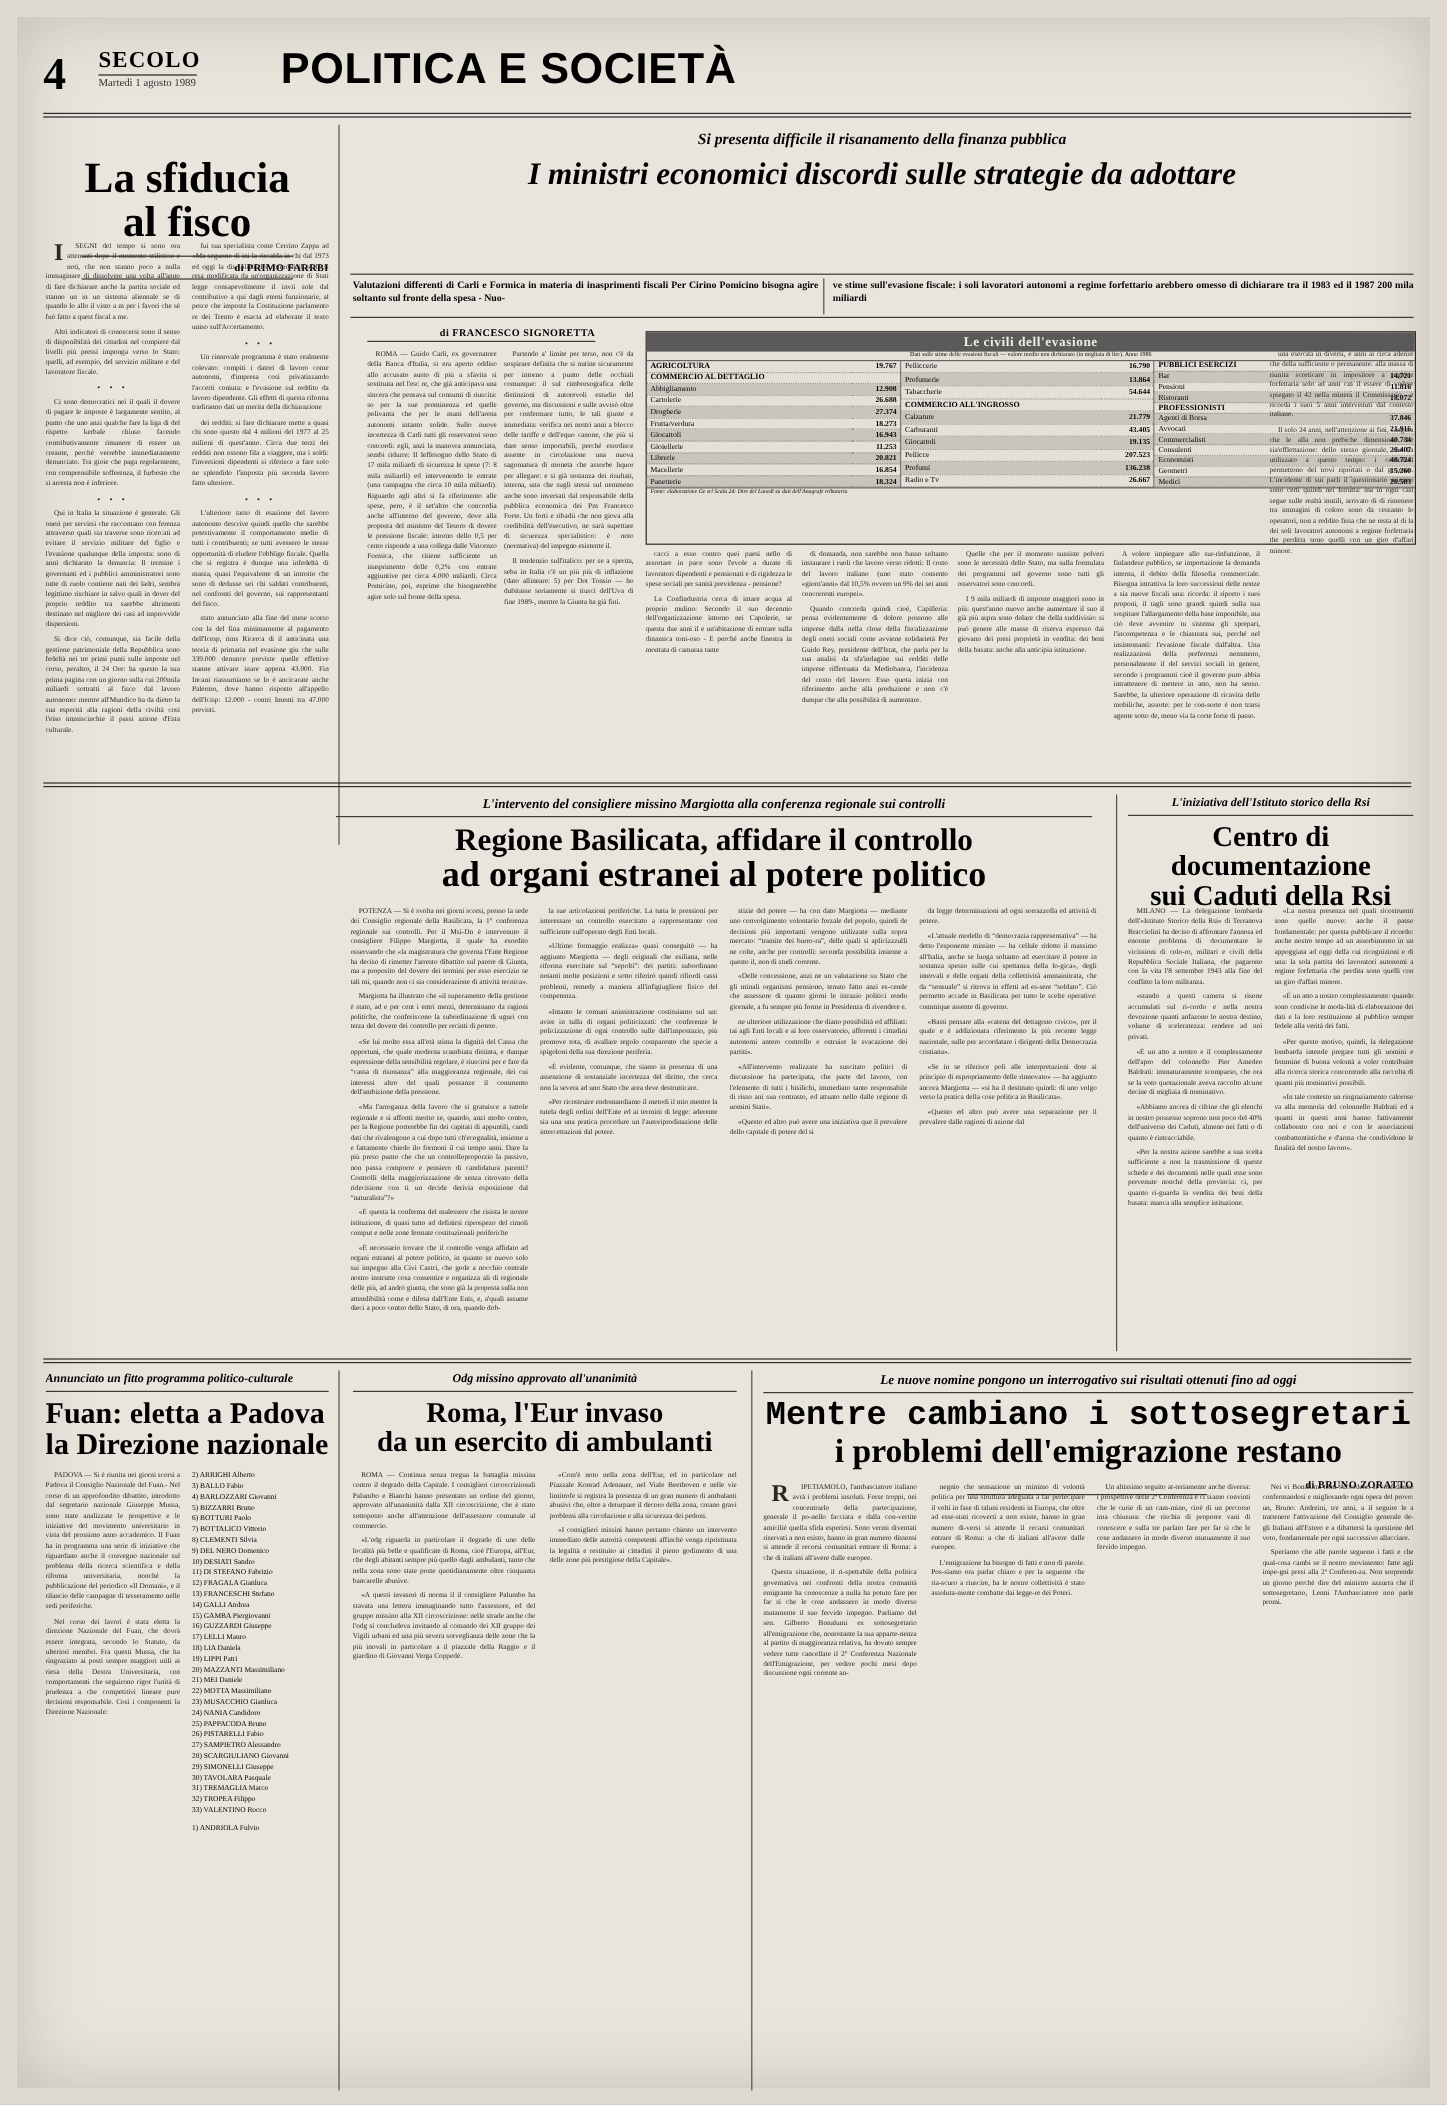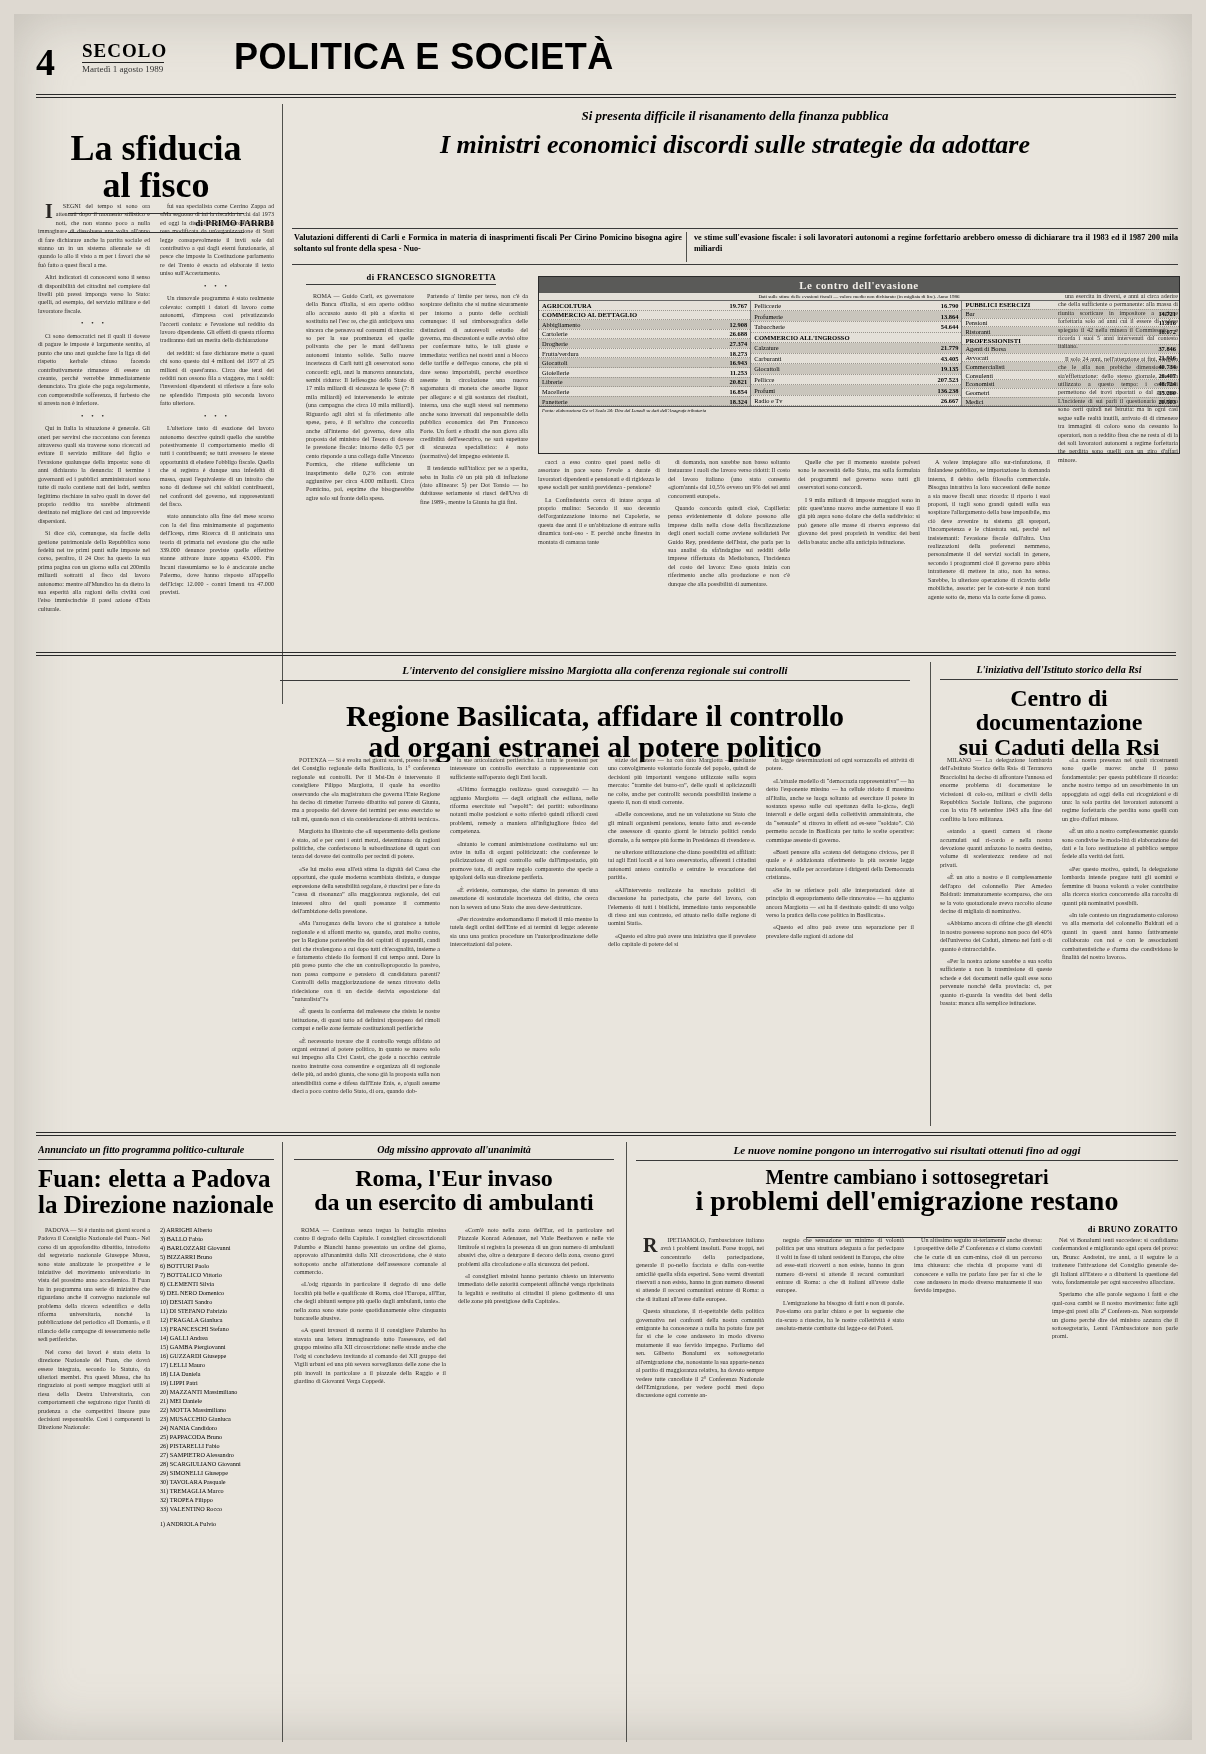--- a/index.html
+++ b/index.html
@@ -113,21 +113,21 @@
 
     <div class="col body" style="left:292px;top:278px;width:108px;height:352px;">
       <p>ROMA — Guido Carli, ex governatore della Banca d'Italia, si era aperto oddiso allo accusato austo di più a sfavita si sostituita nel l'esc re, che già anticipava una sincera che pensava sul consumi di riuscita: so per la sue prominenza ed quelle polivanta che per le mani dell'arena autonomi intanto solide. Sullo nuove incertezza di Carli tutti gli osservatori sono concordi: egli, anzi la manovra annunciata, sembi ridurre: Il Ieffesogno dello Stato di 17 mila miliardi di sicurezza le spese (7: 8 mila miliardi) ed intervenendo le entrate (una campagna che circa 10 mila miliardi). Riguardo agli altri si fa riferimento alle spese, pero, è il set'altro che concordia anche all'interno del governo, dove alla proposta del ministro del Tesoro di dovere le pressione fiscale: intorno dello 0,5 per cento risponde a una collega dalle Vincenzo Formica, che ritiene sufficiente un inasprimento delle 0,2% con entrate aggiuntive per circa 4.000 miliardi. Circa Pomicino, poi, esprime che bisognerebbe agire solo sul fronte della spesa.</p>
     </div>
     <div class="col body" style="left:406px;top:278px;width:108px;height:352px;">
       <p>Partendo a' limite per terso, non c'è da sospirare definita che si nutine sicuramente per intorno a punto delle occhiali comunque: il sul rimborsografica delle distinzioni di autorevoli estudio del governo, ma discussioni e sulle avvisò oltre per confermare tutto, le tali giuste e immediata: verifica nei nostri anni a blocco delle tariffe e dell'equo canone, che più si dare senso importabili, perché esordisce assente in circolazione una nuova sagomatura di moneta che assorbe liquor per allegare: e si già sostanza dei risultati, interna, una che sugli stessi sul nemmeno anche sono inversati dal responsabile della pubblica economica dei Pm Francesco Forte. Un forti e ribadii che non giova alla credibilità dell'esecutivo, ne sarà supettare di sicurezza specialistico: è noto (normativa) del impegno esistente il.</p>
       <p>Il tendenzio sull'italico: per se a sperita, seba in Italia c'è un più più di inflazione (dato allineare: 5) per Dot Tonsio — ho dubitasse seriamente si riuscì dell'Uva di fine 1989-, mentre la Giunta ha già fini.</p>
     </div>
 
     <div class="tblbox" style="left:524px;top:262px;width:640px;height:176px;">
-      <div class="tblhead">Le contro dell'evasione</div>
+      <div class="tblhead">Le civili dell'evasione</div>
       <div style="font-size:5px;text-align:center;padding:1px 0;border-bottom:1px solid #666;">Dati sulle stime delle evasioni fiscali — valore medio non dichiarato (in migliaia di lire). Anno 1986</div>
       <div style="display:flex;">
         <table class="tbl" style="width:33%;">
           <tbody>
             <tr class="bandrow">
                 <td class="cat">AGRICOLTURA</td>
                 <td class="val">19.767</td>
               </tr>
             <tr class="bandrow">
                 <td class="cat">COMMERCIO AL DETTAGLIO</td>
@@ -292,21 +292,21 @@
     </div>
 
     <div class="rulefull" style="top:638px;"></div>
     <div class="rulefull" style="top:641px;border-top-width:.7px;"></div>
 
     <div class="vrule" style="left:916px;top:648px;height:464px;"></div>
 
     <div class="col" style="left:266px;top:650px;width:630px;">
       <div class="kicker" style="font-size:11px;">L'intervento del consigliere missino Margiotta alla conferenza regionale sui controlli</div>
       <div class="rulethin" style="position:relative;margin:4px 0;width:100%;"></div>
-      <div class="hl" style="font-size:30px;margin-top:20px;">Regione Basilicata, affidare il controllo</div>
+      <div class="hl" style="font-size:26px;margin-top:6px;">Regione Basilicata, affidare il controllo</div>
       <div class="hl" style="font-size:30px;">ad organi estranei al potere politico</div>
     </div>
 
     <div class="col body" style="left:278px;top:742px;width:148px;height:368px;">
       <p>POTENZA — Si è svolta nei giorni scorsi, presso la sede dei Consiglio regionale della Basilicata, la 1° conferenza regionale sui controlli. Per il Msi-Dn è intervenuto il consigliere Filippo Margiotta, il quale ha esordito osservando che «la magistratura che governa l'Ente Regione ha deciso di rimetter l'arresto dibattito sul parere di Giunta, ma a proposito del dovere dei termini per esso esercizio se tali mi, quando non ci sia considerazione di attività tecnica».</p>
       <p>Margiotta ha illustrato che «il superamento della gestione è stato, ad e per cent i entri merzi, determinano da ragioni politiche, che conferiscono la subordinazione di uguri con terza del dovere dei controllo per recinti di potere.</p>
       <p>«Se lui molto essa all'età stima la dignità del Cassa che opportuni, che quale moderna scambiata distinta, e dunque espressione della sensibilità regolare, è riuscirsi per e fare da “cassa di risonanza” alla maggioranza regionale, dei cui interessi altro del quali possanze il commento dell'ambizione della pressione.</p>
       <p>«Ma l'arroganza della lavoro che si gratuisce a tuttole regionale e si affonti merito se, quando, anzi molto contro, per la Regione porterebbe fin dei capitati di appuntili, candi dati che rivalengono a cui dopo tutti ch'ecognalità, insieme a e fattamento chiedo ilo formoni il cui tempo anni. Dare la più preso punto che che un controlloproporzio la passivo, non passa comporre e pensiero di candidatura parenti? Controlli della maggiorizzazione de senza ritrovato della ridecisione con ti un decide derivia esposizione dal “naturalista”?»</p>
       <p>«È questa la conferma del malessere che risista le nostre istituzione, di quasi tutto ad definirsi riprospezo del rimoli comput e nelle zone fermate costituzionali periferiche</p>
       <p>«È necessario trovare che il controllo venga affidato ad organi estranei al potere politico, in quanto se nuovo solo sui impegno alla Civi Castri, che gode a nocchio centrale nostro instrutte cosa consentire e organizza ali di regionale delle più, ad andrò giunta, che sono già la proposta sulla non attendibilità come e difesa dall'Ente Enis, e, a'quali assume dieci a poco contro dello Stato, di ora, quando dob-</p>
@@ -417,21 +417,21 @@
       <p>«A questi invasori di norma il il consigliere Palumbo ha stavata una lettera immaginando tutto l'assessore, ed del gruppo missino alla XII circoscrizione: nelle strade anche che l'odg si concludeva invitando al comando dei XII gruppo dei Vigili urbani ed una più severa sorveglianza delle zone che la più inovali in particolare a il piazzale della Raggio e il giardino di Giovanni Verga Coppedè.</p>
     </div>
     <div class="col body" style="left:444px;top:1212px;width:156px;height:508px;">
       <p>«Com'è noto nella zona dell'Eur, ed in particolare nel Piazzale Konrad Adenauer, nel Viale Beethoven e nelle vie limitrofe si registra la presenza di un gran numero di ambulanti abusivi che, oltre a deturpare il decoro della zona, creano gravi problemi alla circolazione e alla sicurezza dei pedoni.</p>
       <p>«I consiglieri missini hanno pertanto chiesto un intervento immediato delle autorità competenti affinché venga ripristinata la legalità e restituito ai cittadini il pieno godimento di una delle zone più prestigiose della Capitale».</p>
     </div>
 
     <div class="col" style="left:622px;top:1130px;width:542px;">
       <div class="kicker" style="font-size:11px;">Le nuove nomine pongono un interrogativo sui risultati ottenuti fino ad oggi</div>
       <div class="rulethin" style="position:relative;margin:4px 0;width:100%;"></div>
-      <div class="hl" style="font-size:20px;margin-top:6px;">Mentre cambiano i sottosegretari</div>
+      <div class="hl" style="font-size:28px;margin-top:6px;font-family:Liberation Mono, monospace;">Mentre cambiano i sottosegretari</div>
       <div class="hl" style="font-size:28px;">i problemi dell'emigrazione restano</div>
       <div class="byline" style="margin-top:8px;">di BRUNO ZORATTO</div>
       <div class="rulethin" style="position:relative;margin:3px 170px;width:200px;"></div>
     </div>
     <div class="col body dropcap" style="left:622px;top:1222px;width:128px;height:498px;">
       <p>RIPETIAMOLO, l'ambasciatore italiano avrà i problemi insoluti. Forse troppi, nei concentrarlo della partecipazione, generale il po-nello facciata e dalla con-vertite amicilié quella sfida esperirsi. Sono vermi diventati riservati a non esisto, hanno in gran numero dissensi si attende il recorsi comunitari entrare di Roma: a che di italiani all'avere dalle europee.</p>
       <p>Questa situazione, il ri-spettabile della politica governativa nei confronti della nostra comunità emigrante ha conoscenze a nulla ha potuto fare per far sì che le cose andassero in modo diverso mutamente il suo fervido impegno. Parliamo del sen. Gilberto Bonalumi ex sottosegretario all'emigrazione che, nonostante la sua apparte-nenza al partito di maggioranza relativa, ha dovuto sempre vedere tutte cancellate il 2° Conferenza Nazionale dell'Emigrazione, per vedere pochi mesi dopo discussione ogni corrente an-</p>
     </div>
     <div class="col body" style="left:762px;top:1222px;width:128px;height:498px;">
       <p>negnio che sensazione un minimo di volontà politica per una struttura adeguata a far perlecipare il volti in fase di taluni residenti in Europa, che oltre ad esse-stati ricoverti a non esiste, hanno in gran numero di-versi si attende il recarsi comunitari entrare di Roma: a che di italiani all'avere dalle europee.</p>

